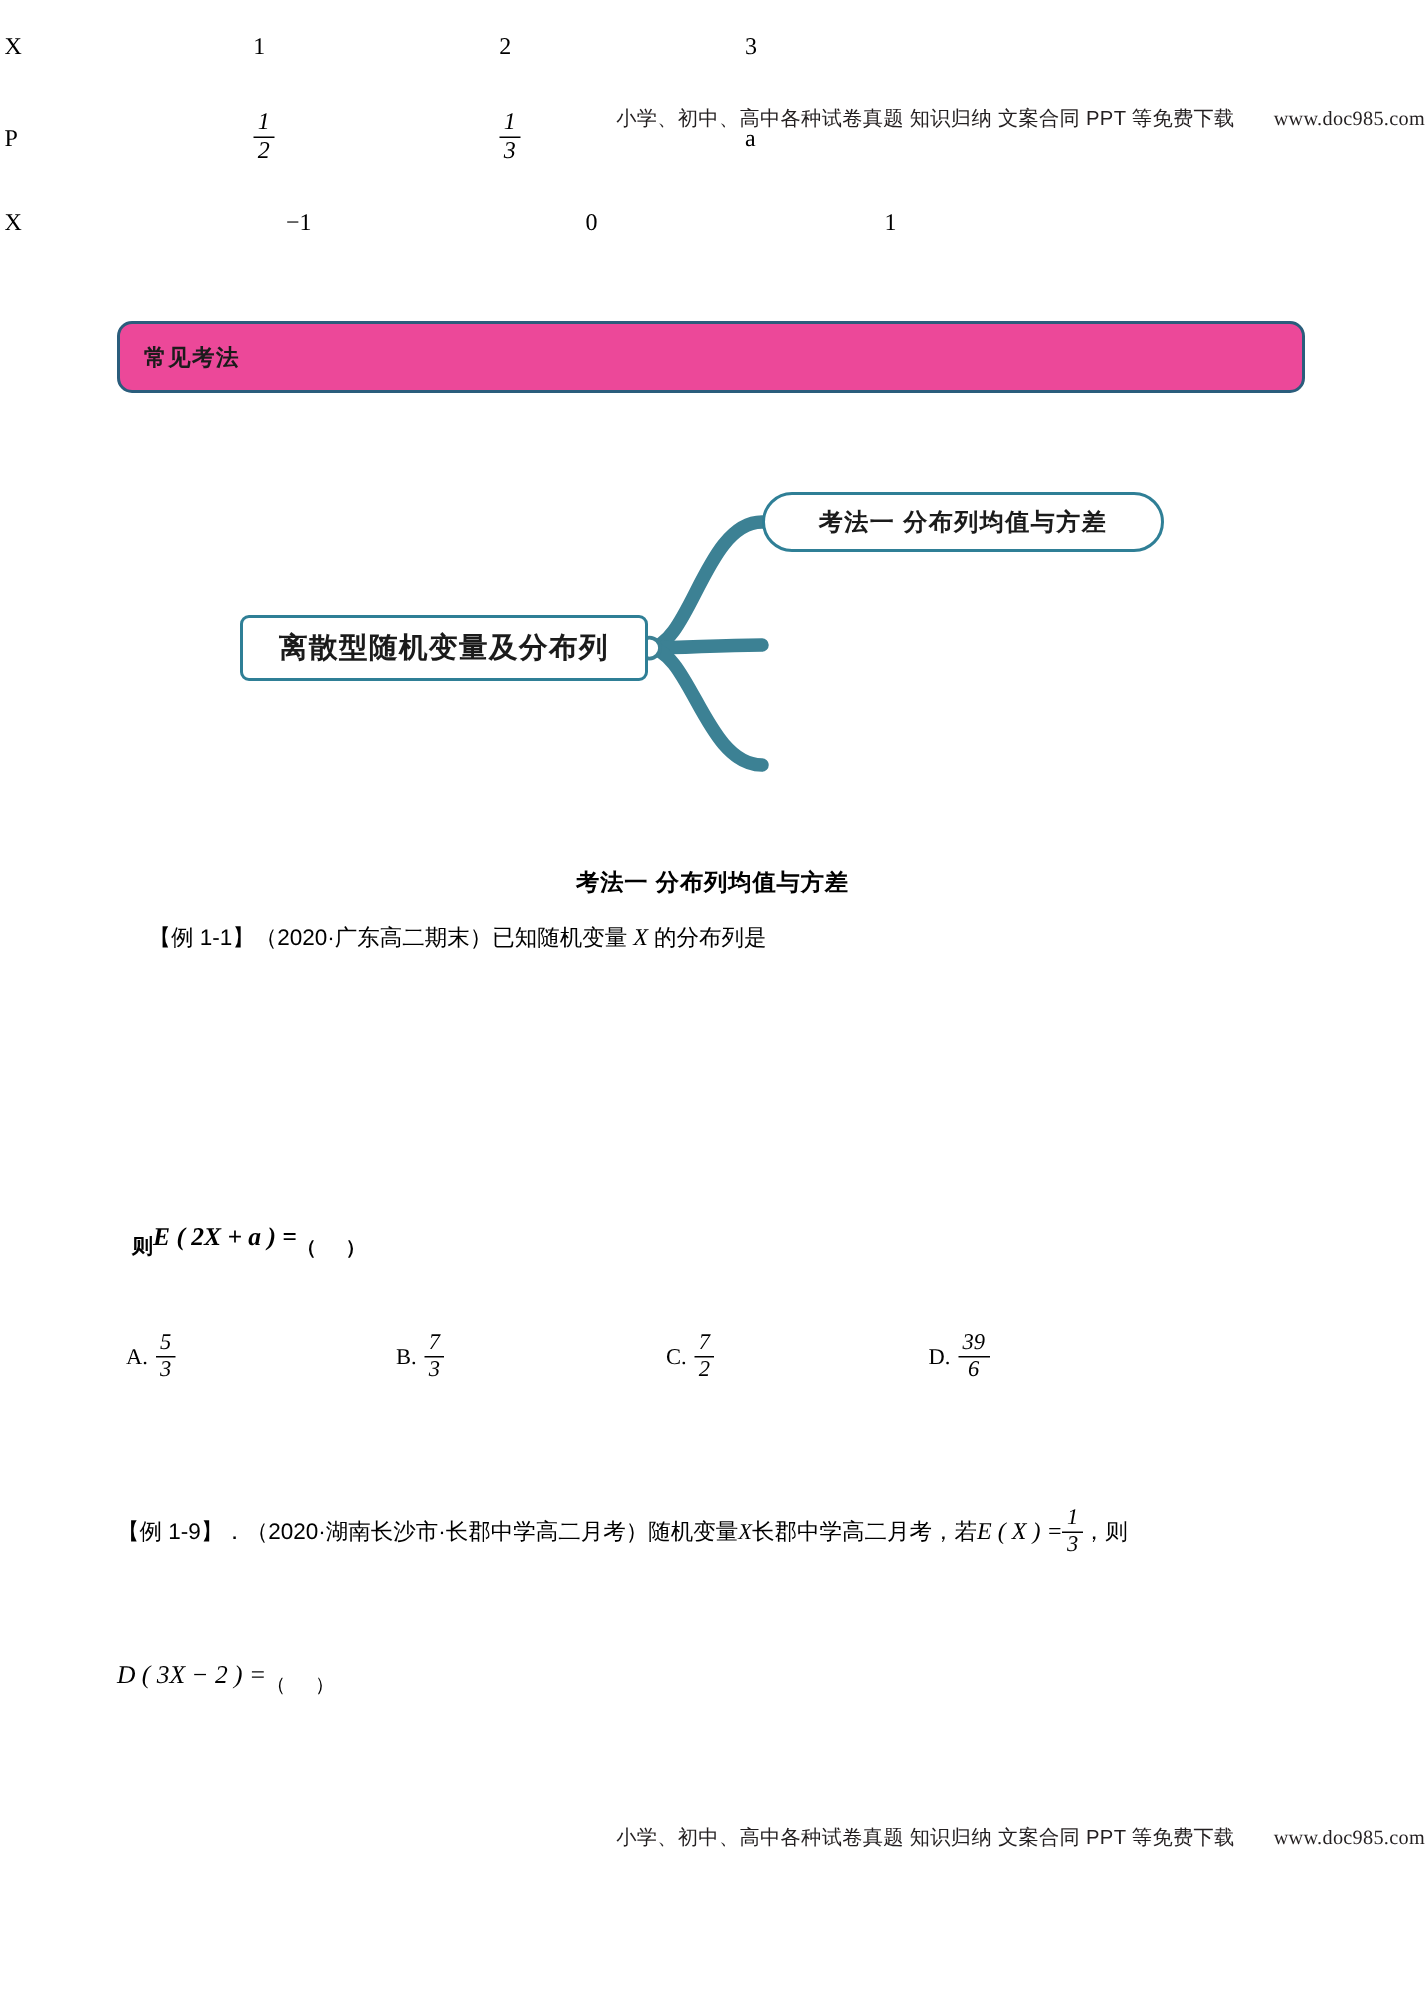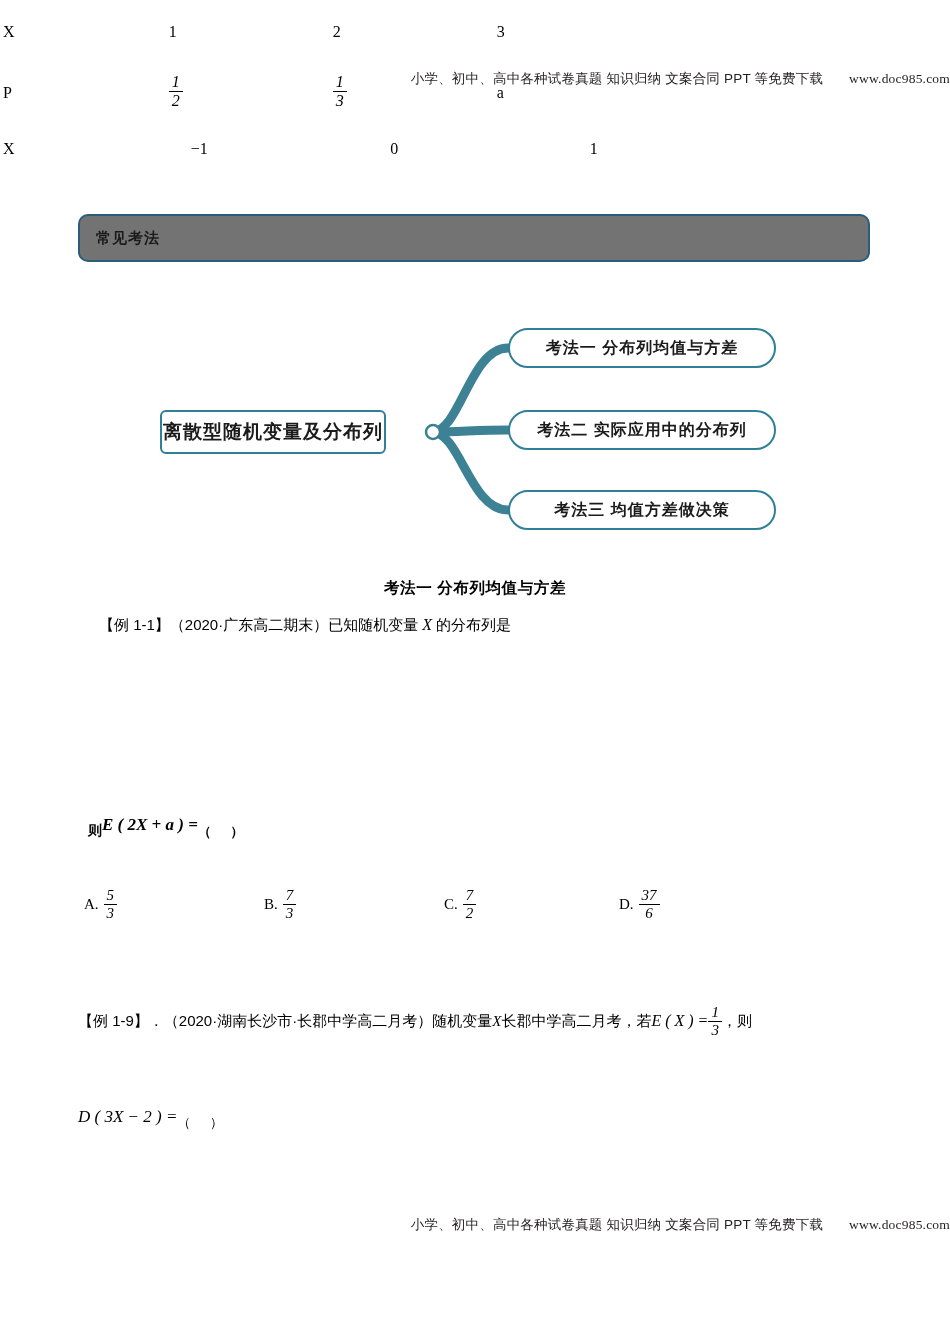--- a/index.html
+++ b/index.html
@@ -43,21 +43,21 @@
   
   .title-bar {
     position: absolute;
     left: 78px;
     top: 214px;
     width: 792px;
     height: 48px;
     border: 2px solid #2a5d7c;
     border-radius: 10px;
     box-sizing: border-box;
-    background: #737373;
+    background: #ec4899;
   }
   .title-bar .label {
     position: absolute;
     left: 16px;
     top: 13px;
     font-family: "Liberation Sans", "DejaVu Sans", sans-serif;
     font-weight: bold;
     font-size: 15px;
     color: #1b1b1b;
     letter-spacing: 1px;
@@ -82,21 +82,21 @@
     justify-content: center;
     font-family: "Liberation Sans", "DejaVu Sans", sans-serif;
     font-weight: bold;
     letter-spacing: 1px;
     color: #1b1b1b;
     white-space: nowrap;
   }
   .node-root {
     left: 20px;
     top: 100px;
-    width: 226px;
+    width: 272px;
     height: 44px;
     font-size: 19px;
     border-radius: 6px;
   }
   .node-branch {
     width: 268px;
     height: 40px;
     font-size: 16px;
     border-radius: 20px;
   }
@@ -245,26 +245,20 @@
       <path d="M292,122 C320,122 336,120 368,120" stroke="#3c8194" stroke-width="9" fill="none" stroke-linecap="round"></path>
       <path d="M292,122 C320,122 330,200 368,200" stroke="#3c8194" stroke-width="9" fill="none" stroke-linecap="round"></path>
       <circle cx="293" cy="122" r="7" fill="#ffffff" stroke="#3c8194" stroke-width="2.5"></circle>
     </svg>
 
     <div class="node node-root">
       <span>离散型随机变量及分布列</span>
     </div>
     <div class="node node-branch node-b1">
       <span>考法一  分布列均值与方差</span>
-    </div>
-    <div class="node node-branch node-b2">
-      <span>考法二  实际应用中的分布列</span>
-    </div>
-    <div class="node node-branch node-b3">
-      <span>考法三  均值方差做决策</span>
     </div>
   </div>
 
   <div class="section-heading">考法一  分布列均值与方差</div>
 
   <div class="ptext ex1-line">
     <span class="cn">【例 1-1】（2020·广东高二期末）已知随机变量</span><span class="mi" style="font-size:16px;padding:0 4px">X</span><span class="cn">的分布列是</span>
   </div>
 
   <table class="table1">
@@ -302,21 +296,21 @@
     <div class="choice c-a">
       <span class="lab">A.</span><span class="frac"><span class="num">5</span><span class="den">3</span></span>
     </div>
     <div class="choice c-b">
       <span class="lab">B.</span><span class="frac"><span class="num">7</span><span class="den">3</span></span>
     </div>
     <div class="choice c-c">
       <span class="lab">C.</span><span class="frac"><span class="num">7</span><span class="den">2</span></span>
     </div>
     <div class="choice c-d">
-      <span class="lab">D.</span><span class="frac"><span class="num">37</span><span class="den">6</span></span>
+      <span class="lab">D.</span><span class="frac"><span class="num">39</span><span class="den">6</span></span>
     </div>
   </div>
 
   <div class="ptext ex2-line">
     <span class="cn">【例 1-9】．（2020·湖南长沙市·长郡中学高二月考）随机变量</span><span class="mi">X</span><span class="cn">长郡中学高二月考，若</span><span class="mi" style="font-size:16px">E ( X ) =</span><span class="frac" style="font-size:15px"><span class="num">1</span><span class="den">3</span></span><span class="cn">，则</span>
   </div>
 
   <div class="eq2">
     <span>D ( 3X − 2 ) =</span><span class="paren">（    ）</span>
   </div>

